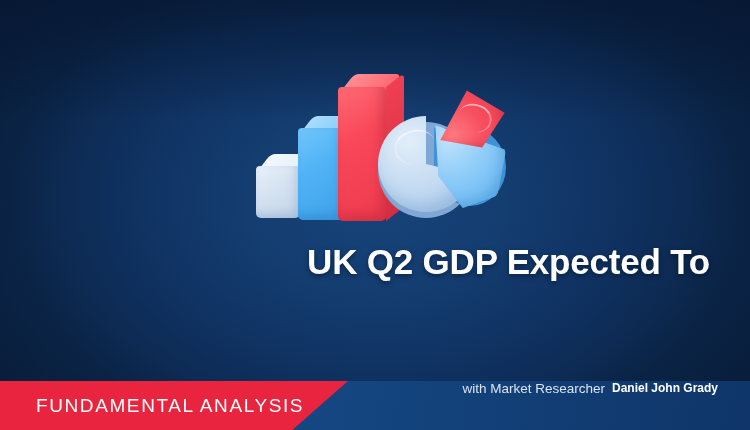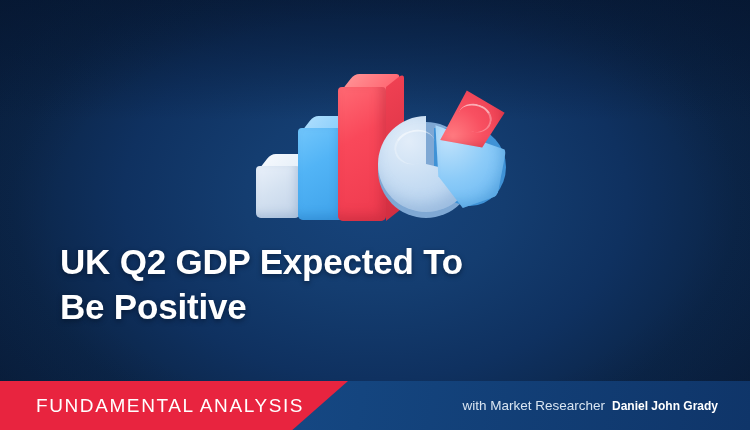--- a/index.html
+++ b/index.html
@@ -182,28 +182,28 @@
     border-top:2px solid rgba(255,255,255,0.5);
     border-left:2px solid rgba(255,255,255,0.28);
     border-radius:50%;
     transform:rotate(-16deg);
   }
 
   
   #title {
     position:absolute;
     left:0; right:0; top:240px;
-    text-align:left;
+    text-align:right;
     color:#ffffff;
     font-size:35px;
     font-weight:bold;
     line-height:1.28;
     letter-spacing:-0.2px;
     text-shadow:0 2px 5px rgba(3,14,32,0.55);
-    padding:0 60px;
+    padding:0 40px;
   }
 
   
   #banner {
     position:absolute;
     left:0; right:0; bottom:0;
     height:49px;
     background:linear-gradient(100deg,#1a5193 0%, #14457f 48%, #0f3569 100%);
     overflow:hidden;
     padding-left:8px;
@@ -220,21 +220,21 @@
     left:36px; top:0; height:49px;
     display:flex; align-items:center;
     color:#ffffff;
     font-size:19px;
     font-weight:normal;
     letter-spacing:1.6px;
   }
   #banner-byline {
     position:absolute;
     right:32px; top:0; height:49px;
-    display:flex; align-items:center; gap:7px;
+    display:flex; gap:7px;
     color:#e9f0f8;
     font-size:13.5px;
   }
   #banner-byline .with-label { font-weight:normal; color:#d9e5f2; }
   #banner-byline .author { font-weight:bold; color:#ffffff; font-size:12px; }
 </style>
 </head>
 <body>
 
 <div id="stage">
@@ -271,21 +271,20 @@
       <div class="pie-slice slice-blue"></div>
       <div class="pie-slice slice-red"></div>
       <div class="pie-slice hl-red"></div>
       <div class="pie-slice hl-major"></div>
     </div>
 
   </div>
 
   <h1 id="title">
     <span>UK Q2 GDP Expected To</span><br>
-    <span>Be Positive</span>
   </h1>
 
   <div id="banner">
     <div id="banner-red"></div>
     <div id="banner-category">FUNDAMENTAL ANALYSIS</div>
     <div id="banner-byline">
       <span class="with-label">with Market Researcher</span>
       <span class="author">Daniel John Grady</span>
     </div>
   </div>

